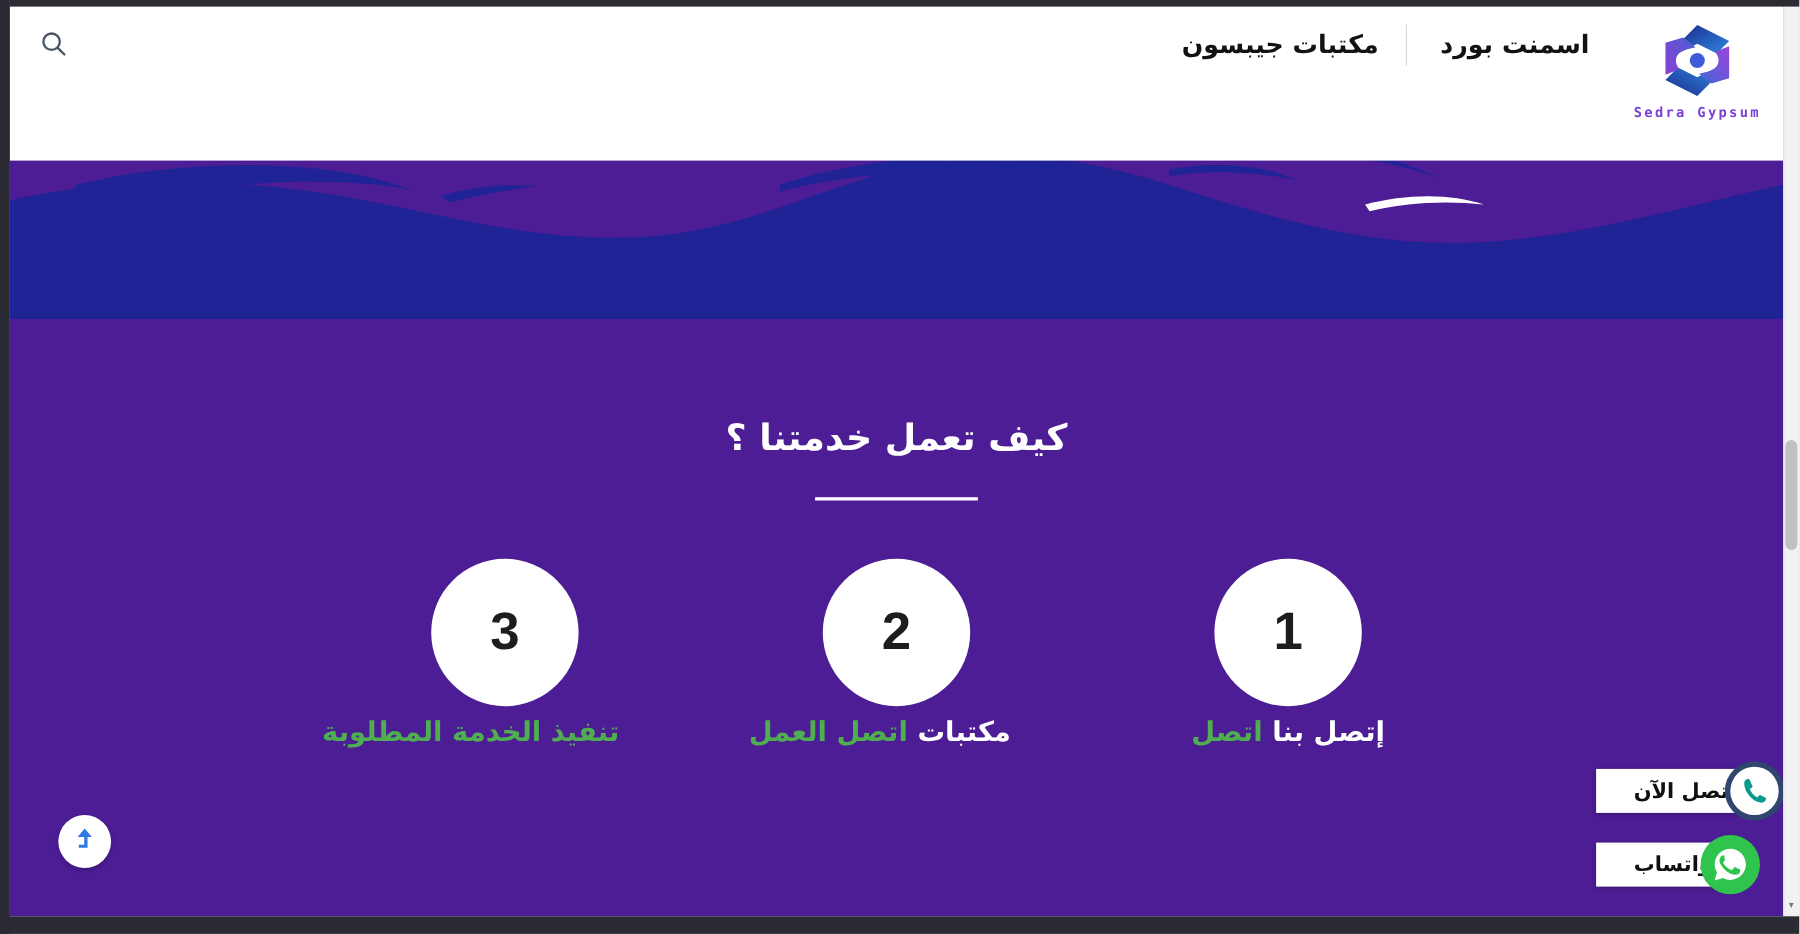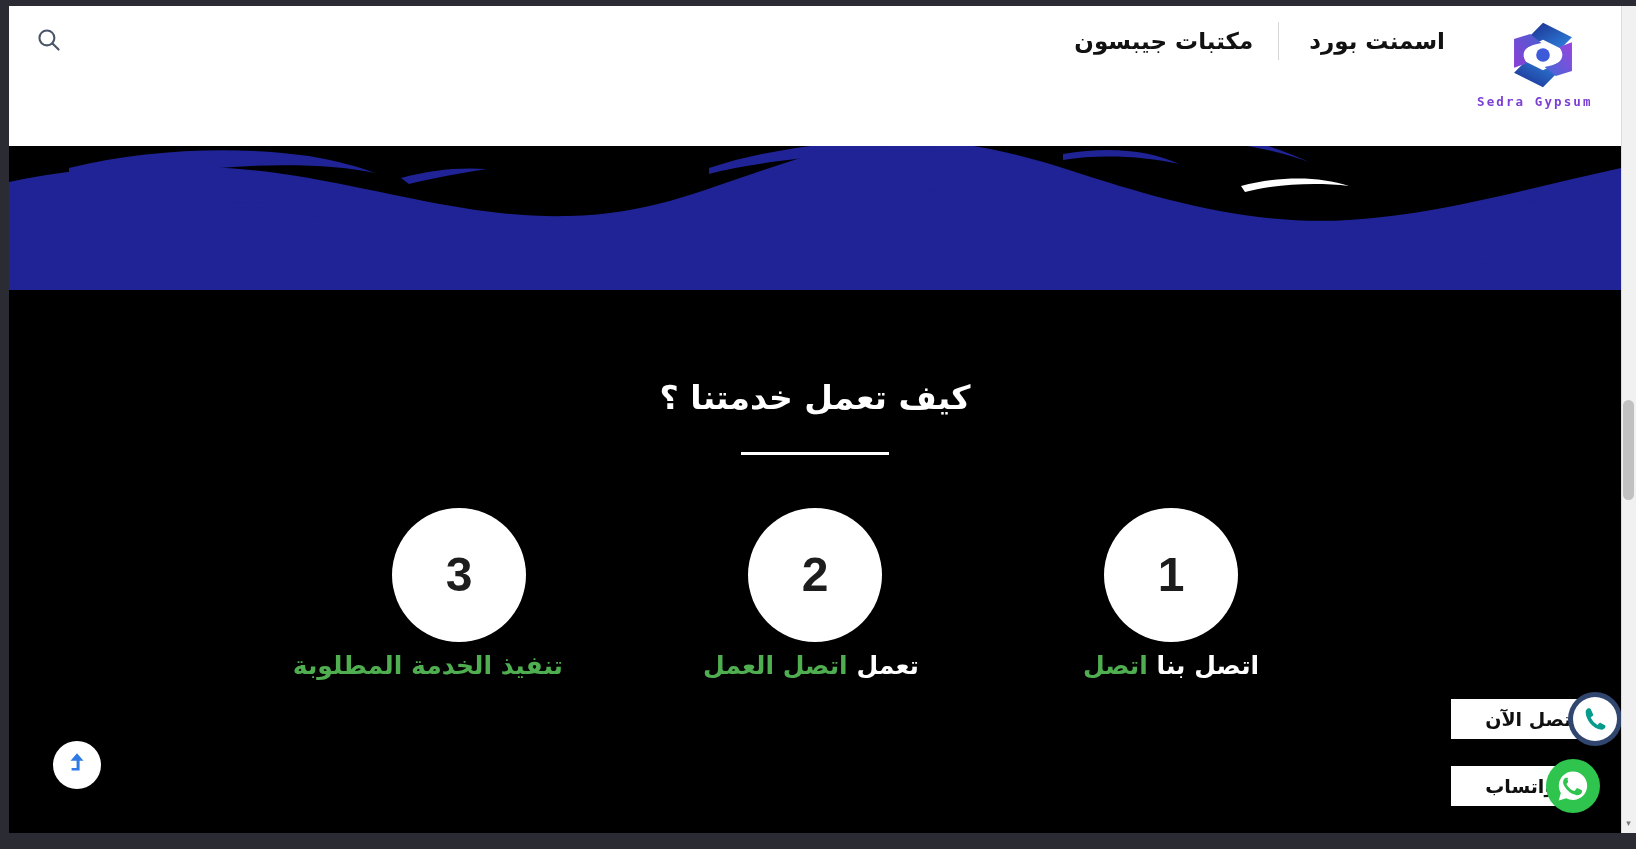--- a/index.html
+++ b/index.html
@@ -125,20 +125,21 @@
     width: 1px;
     background: #d6d6d6;
   }
   .nav-item:first-child { padding-left: 30px; }
 
   .brand-logo {
     position: absolute;
     right: 12px;
     top: 12px;
     width: 132px;
+    text-align: center;
     cursor: pointer;
   }
   .brand-mark {
     width: 86px;
     height: 74px;
     margin: 0 auto;
     display: block;
   }
   .brand-name {
     font-size: 12.5px;
@@ -150,21 +151,21 @@
     font-family: "DejaVu Sans Mono", "Liberation Mono", monospace;
   }
 
   
   .blue-section {
     position: absolute;
     left: 9px;
     top: 140px;
     width: 1612px;
     height: 693px;
-    background: #000000;
+    background: #4c1d95;
     overflow: hidden;
     z-index: 10;
   }
   .wave-holder {
     position: absolute;
     left: 0; top: 0;
     width: 100%;
     height: 150px;
     z-index: 2;
   }
@@ -331,29 +332,29 @@
     </div>
 
     <div class="section-title">كيف تعمل خدمتنا ؟</div>
     <div class="title-rule"></div>
 
     <div class="steps-row">
 
       <div class="step">
         <div class="step-circle">1</div>
         <div class="step-label">
-          <span class="t-white">اتصل بنا</span>
+          <span class="t-white">إتصل بنا</span>
           <span class="t-green">اتصل</span>
         </div>
       </div>
 
       <div class="step">
         <div class="step-circle">2</div>
         <div class="step-label">
-          <span class="t-white">تعمل</span>
+          <span class="t-white">مكتبات</span>
           <span class="t-green">اتصل العمل</span>
         </div>
       </div>
 
       <div class="step">
         <div class="step-circle">3</div>
         <div class="step-label">
           <span class="t-white"></span>
           <span class="t-green">تنفيذ الخدمة المطلوبة</span>
         </div>

